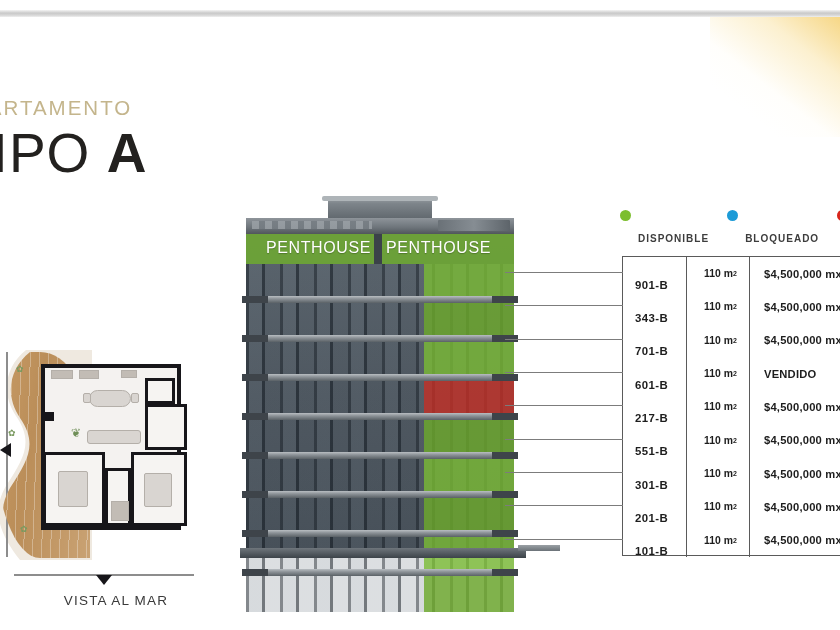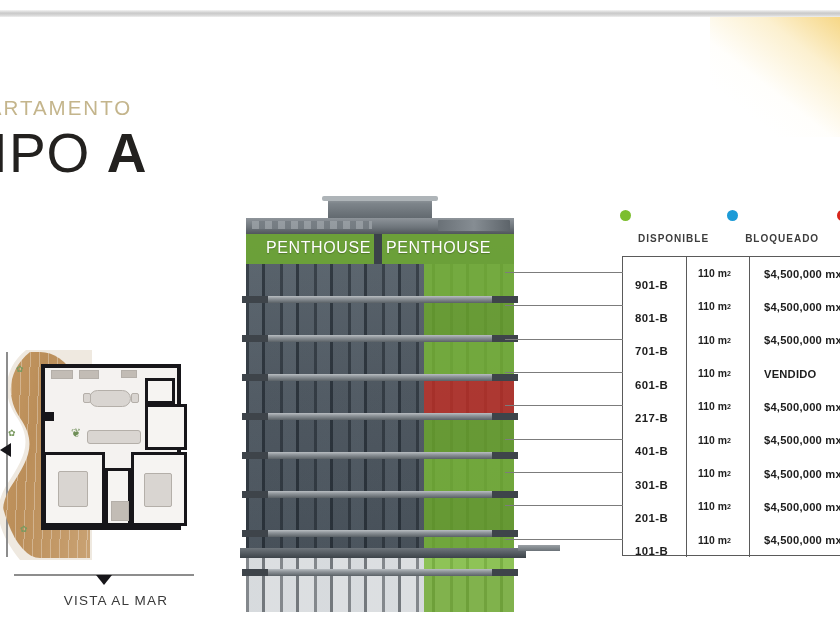--- a/index.html
+++ b/index.html
@@ -315,21 +315,21 @@
     width: 63px;
     padding-left: 12px;
     font-size: 11.4px;
     font-weight: 700;
     color: #1d1d1d;
     letter-spacing: .4px;
     margin-top: 22px;
   }
   .cell-area {
     width: 64px;
-    padding-left: 11px;
+    padding-left: 17px;
     font-size: 10.4px;
     font-weight: 700;
     color: #1d1d1d;
     border-left: 1.6px solid #5a5a5a;
     border-right: 1.6px solid #5a5a5a;
     height: 100%;
     display: flex;
     align-items: center;
   }
   .cell-area sup { font-size: 7px; vertical-align: super; }
@@ -500,21 +500,21 @@
 <div id="table">
   <div class="trow">
     <div class="cell-unit">901-B</div>
     <div class="cell-area">
         <span>110 m</span>
         <sup>2</sup>
       </div>
     <div class="cell-price">$4,500,000 mxn</div>
   </div>
   <div class="trow">
-    <div class="cell-unit">801-B</div>
+    <div class="cell-unit">343-B</div>
     <div class="cell-area">
         <span>110 m</span>
         <sup>2</sup>
       </div>
     <div class="cell-price">$4,500,000 mxn</div>
   </div>
   <div class="trow">
     <div class="cell-unit">701-B</div>
     <div class="cell-area">
         <span>110 m</span>
@@ -532,21 +532,21 @@
   </div>
   <div class="trow">
     <div class="cell-unit">217-B</div>
     <div class="cell-area">
         <span>110 m</span>
         <sup>2</sup>
       </div>
     <div class="cell-price">$4,500,000 mxn</div>
   </div>
   <div class="trow">
-    <div class="cell-unit">401-B</div>
+    <div class="cell-unit">551-B</div>
     <div class="cell-area">
         <span>110 m</span>
         <sup>2</sup>
       </div>
     <div class="cell-price">$4,500,000 mxn</div>
   </div>
   <div class="trow">
     <div class="cell-unit">301-B</div>
     <div class="cell-area">
         <span>110 m</span>

